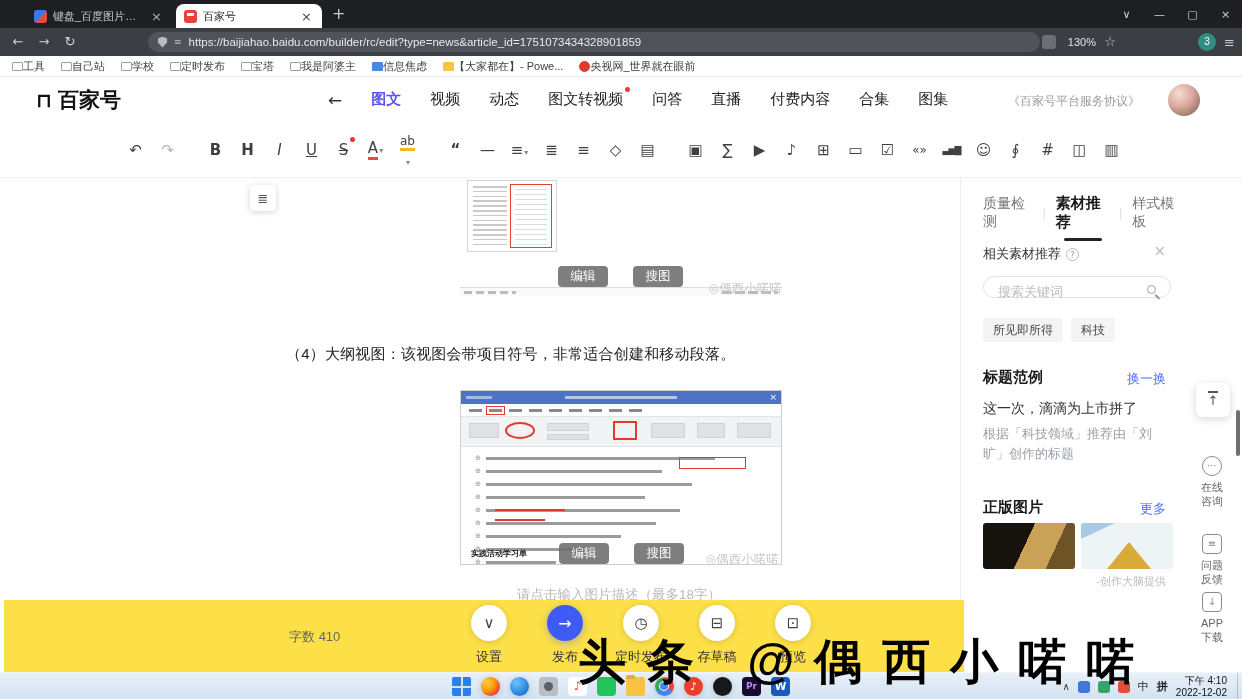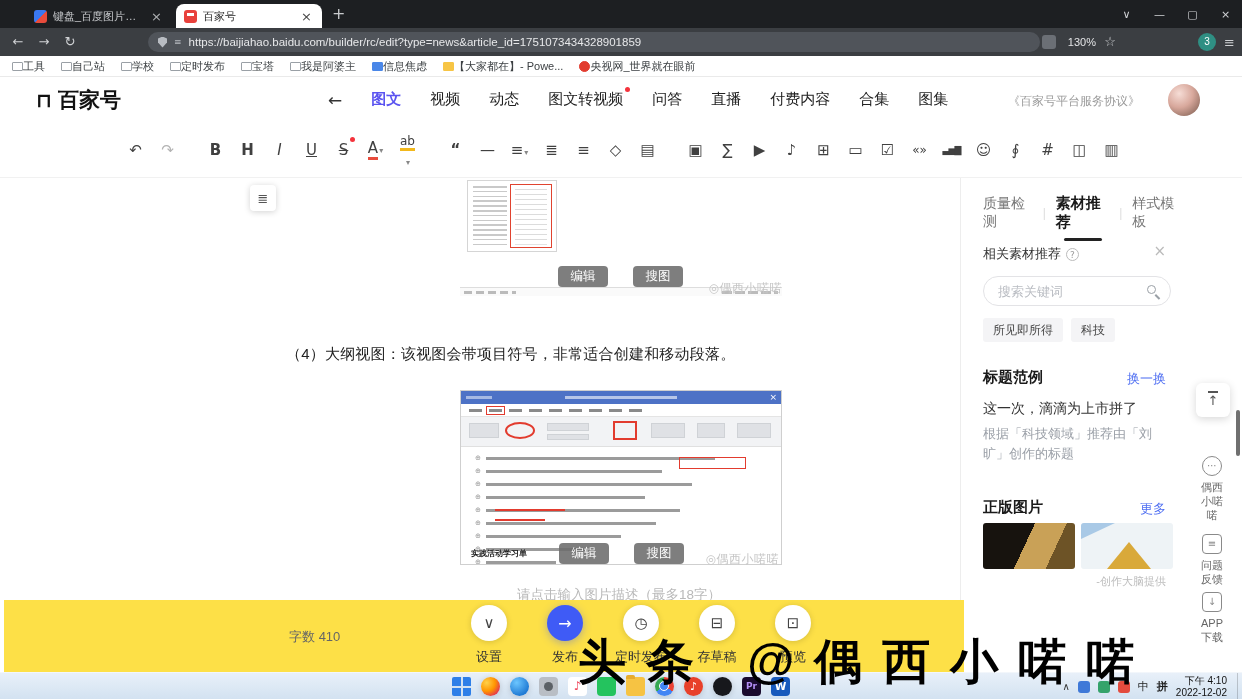--- a/index.html
+++ b/index.html
@@ -122,21 +122,21 @@
 
 
 .panel{position:absolute;left:960px;top:0;width:222px;height:494px;background:#fff;border-left:1px solid #ededed}
 .p-tabs{position:absolute;left:22px;top:16px;display:flex;align-items:center;gap:10px;font-size:14px;color:#777}
 .p-sep{color:#ddd;font-size:12px}
 .p-tab.active{color:#1a1a1a;font-weight:bold;font-size:15px;position:relative}
 .p-tab.active::after{content:"";position:absolute;left:50%;transform:translateX(-50%);bottom:-9px;width:38px;height:3px;background:#222;border-radius:2px}
 .p-close{position:absolute;right:16px;top:64px;color:#bbb;font-size:15px}
 .p-sec1{position:absolute;left:22px;top:67px;font-size:13px;color:#333;display:flex;align-items:center;gap:5px}
 .q-ic{width:13px;height:13px;border:1px solid #bbb;border-radius:50%;font-size:9px;color:#999;text-align:center;line-height:12px}
-.p-search{position:absolute;left:22px;top:98px;width:188px;height:30px;border:1px solid #e3e3e6;border-radius:15px;background:#fff}
+.p-search{position:absolute;left:22px;top:98px;width:188px;height:22px;border:1px solid #e3e3e6;border-radius:15px;background:#fff}
 .p-search input{position:absolute;left:14px;top:2px;width:138px;height:24px;border:0;outline:0;font-size:13px;color:#333;font-family:inherit;background:transparent}
 .p-search input::placeholder{color:#b9bcc2}
 .s-ic{position:absolute;right:14px;top:8px;width:9px;height:9px;border:1.5px solid #9aa0a6;border-radius:50%}
 .s-ic::after{content:"";position:absolute;left:8px;top:8px;width:6px;height:1.5px;background:#9aa0a6;transform:rotate(45deg);transform-origin:0 0}
 .p-tags{position:absolute;left:22px;top:140px;display:flex;gap:8px}
 .ptag{height:24px;line-height:24px;padding:0 10px;background:#f4f4f6;border-radius:3px;font-size:12px;color:#444;white-space:nowrap}
 .p-h{position:absolute;left:22px;font-size:15px;font-weight:bold;color:#1a1a1a}
 .p-link{position:absolute;right:16px;font-size:13px;color:#4e6ef2}
 .p-extitle{position:absolute;left:22px;top:222px;font-size:14px;color:#333;white-space:nowrap}
 .p-exdesc{position:absolute;left:22px;top:246px;width:190px;font-size:13px;color:#9ba0a8;line-height:20px}
@@ -493,21 +493,21 @@
     </div>
     <div class="p-provider">-创作大脑提供</div>
   </div>
 
   <div class="rail">
     <div class="totop">
       <span class="tt">↑</span>
     </div>
     <div class="rail-item" style="top:278px">
       <div class="ri-ic round">⋯</div>
-      <div class="rl">偶西小喏喏</div>
+      <div class="rl">在线咨询</div>
     </div>
     <div class="rail-item" style="top:356px">
       <div class="ri-ic sq">≡</div>
       <div class="rl">问题反馈</div>
     </div>
     <div class="rail-item" style="top:414px">
       <div class="ri-ic sq">↓</div>
       <div class="rl">APP下载</div>
     </div>
   </div>

